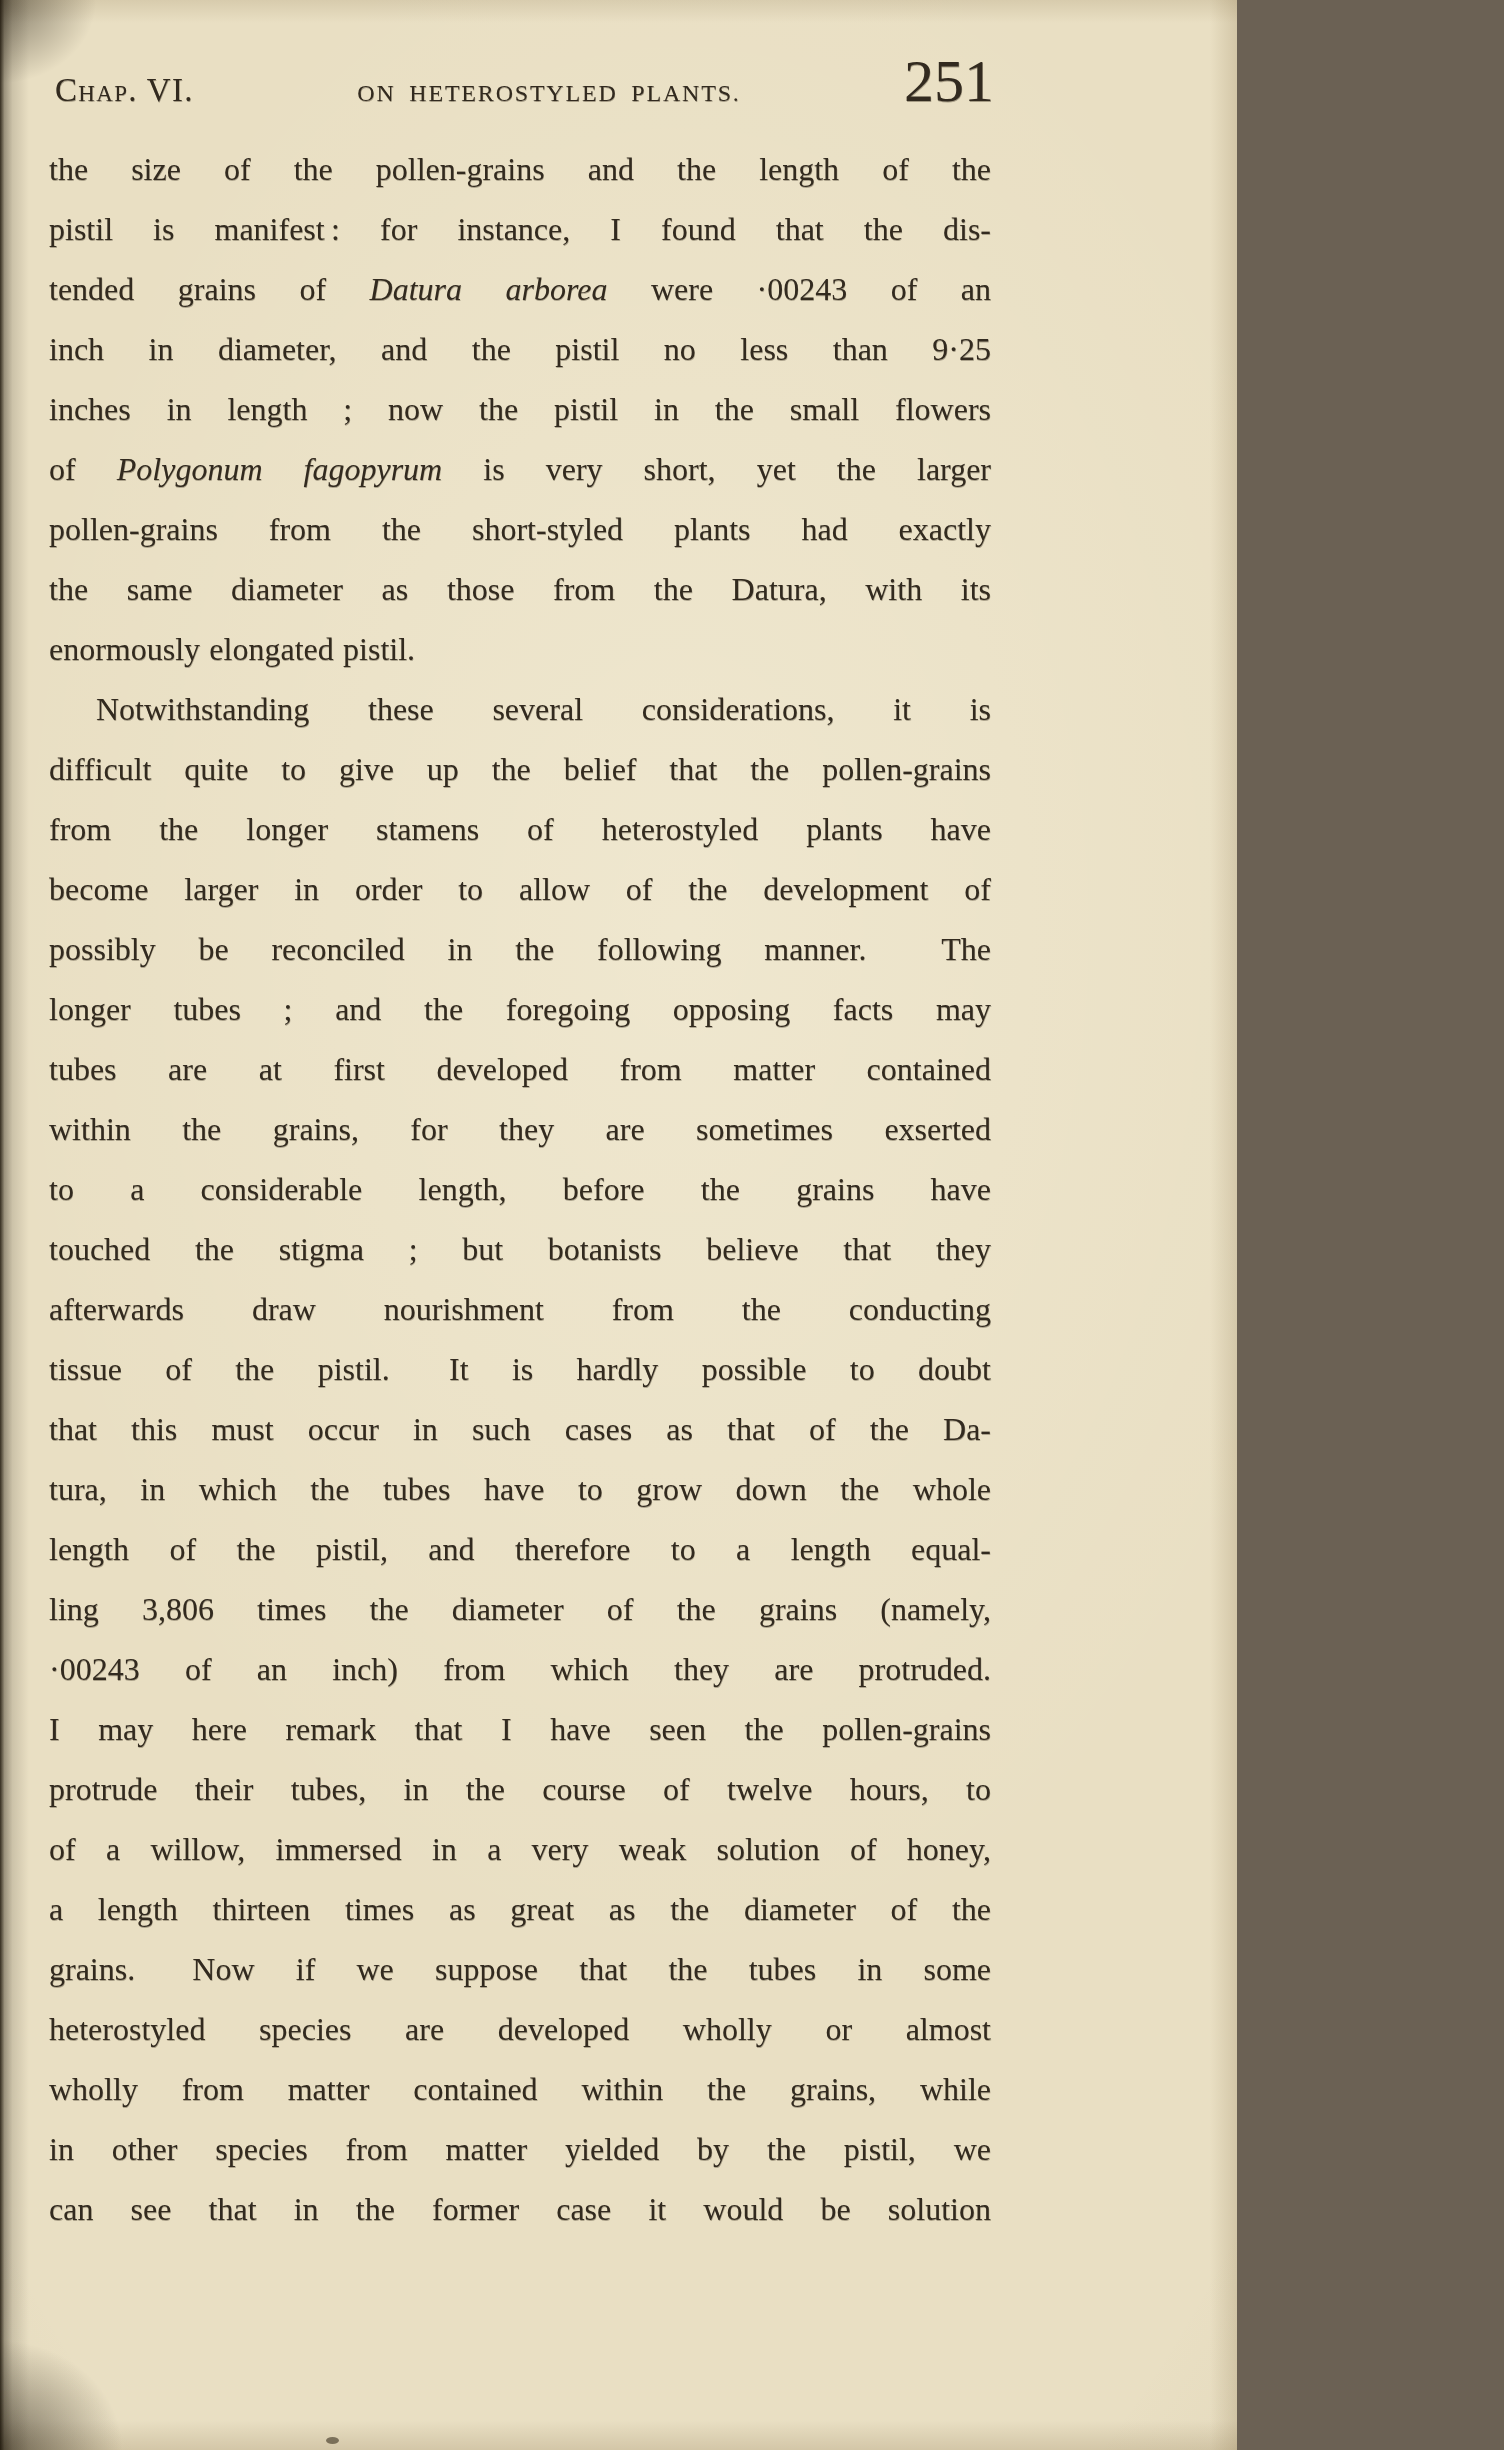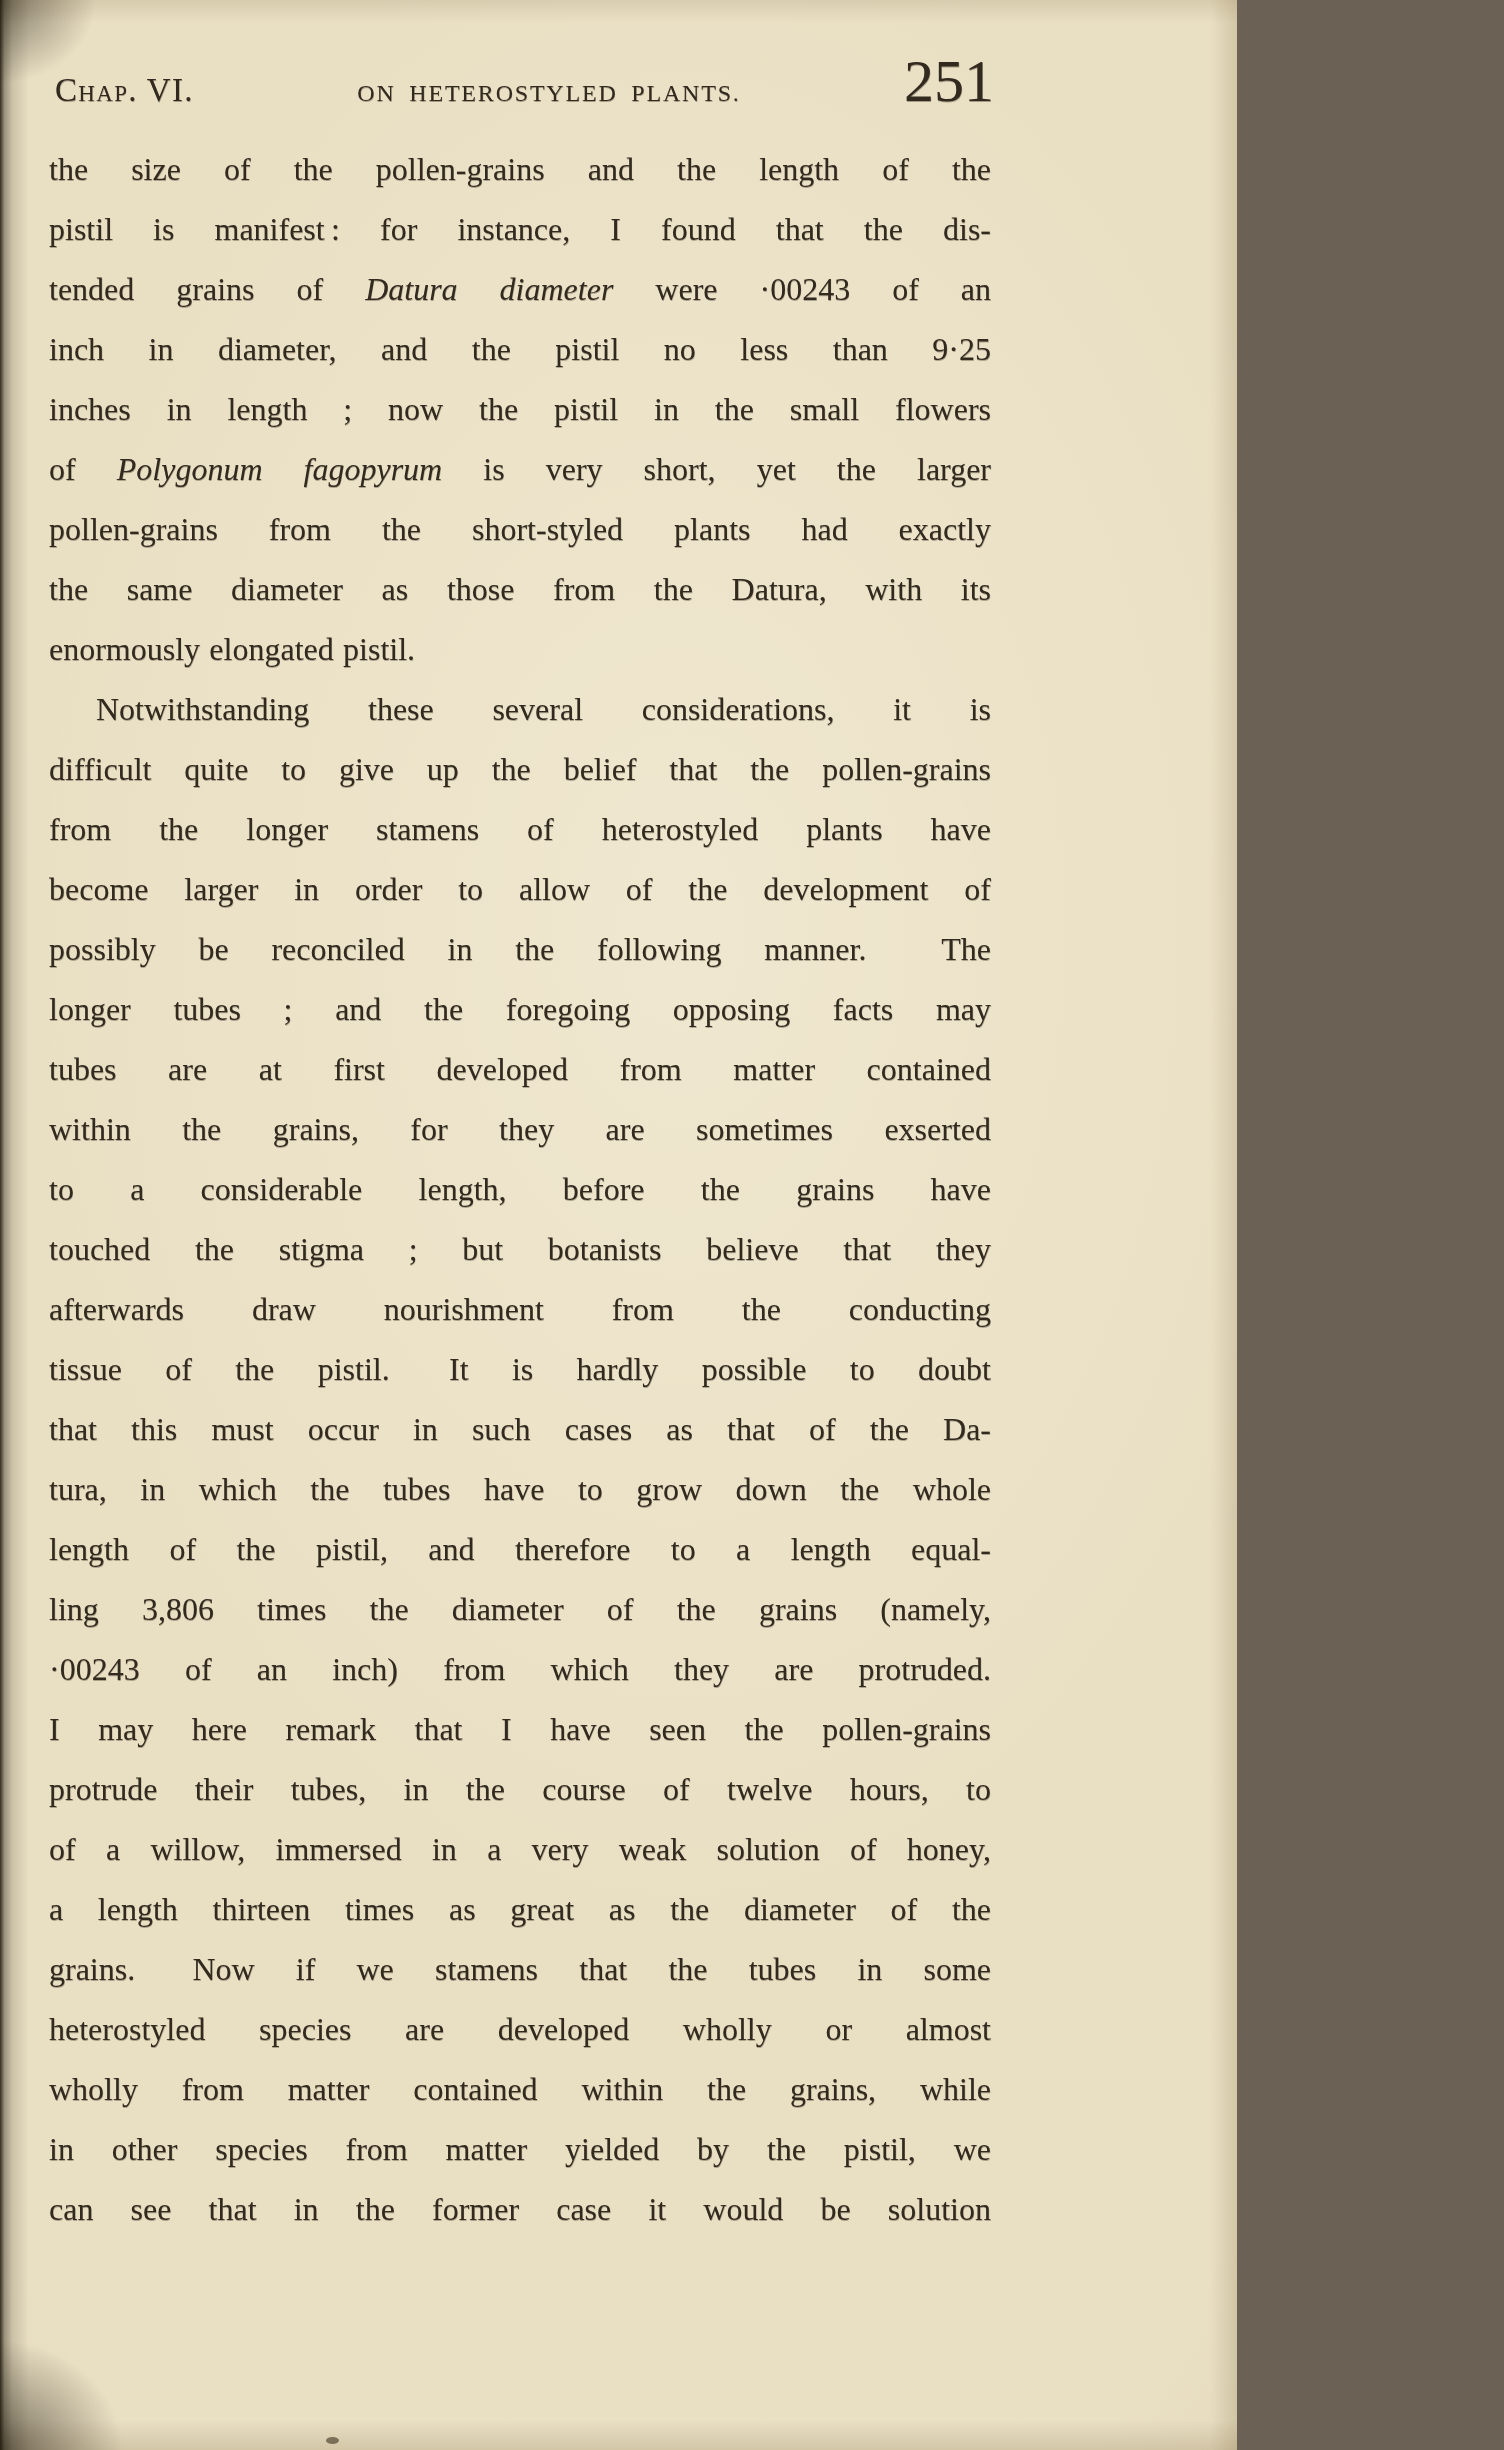--- a/index.html
+++ b/index.html
@@ -80,21 +80,21 @@
 <div class="page">
   <div class="running-header">
     <span class="chapter-label">Chap. VI.</span>
     <span class="header-title">ON HETEROSTYLED PLANTS.</span>
     <span class="page-number">251</span>
   </div>
   <div class="text-block">
       <div class="paragraph">
         <div class="line">the size of the pollen-grains and the length of the</div>
         <div class="line">pistil is manifest : for instance, I found that the dis-</div>
-        <div class="line">tended grains of <i>Datura diameter</i> were ·00243 of an</div>
+        <div class="line">tended grains of <i>Datura arborea</i> were ·00243 of an</div>
         <div class="line">inch in diameter, and the pistil no less than 9·25</div>
         <div class="line">inches in length ; now the pistil in the small flowers</div>
         <div class="line">of <i>Polygonum fagopyrum</i> is very short, yet the larger</div>
         <div class="line">pollen-grains from the short-styled plants had exactly</div>
         <div class="line">the same diameter as those from the Datura, with its</div>
         <div class="line last-left">enormously elongated pistil.</div>
       </div>
       <div class="paragraph">
         <div class="line indent">Notwithstanding these several considerations, it is</div>
         <div class="line">difficult quite to give up the belief that the pollen-grains</div>
@@ -110,21 +110,21 @@
         <div class="line">tissue of the pistil.  It is hardly possible to doubt</div>
         <div class="line">that this must occur in such cases as that of the Da-</div>
         <div class="line">tura, in which the tubes have to grow down the whole</div>
         <div class="line">length of the pistil, and therefore to a length equal-</div>
         <div class="line">ling 3,806 times the diameter of the grains (namely,</div>
         <div class="line">·00243 of an inch) from which they are protruded.</div>
         <div class="line">I may here remark that I have seen the pollen-grains</div>
         <div class="line">protrude their tubes, in the course of twelve hours, to</div>
         <div class="line">of a willow, immersed in a very weak solution of honey,</div>
         <div class="line">a length thirteen times as great as the diameter of the</div>
-        <div class="line">grains.  Now if we stamens that the tubes in some</div>
+        <div class="line">grains.  Now if we suppose that the tubes in some</div>
         <div class="line">heterostyled species are developed wholly or almost</div>
         <div class="line">wholly from matter contained within the grains, while</div>
         <div class="line">in other species from matter yielded by the pistil, we</div>
         <div class="line">can see that in the former case it would be solution</div>
       </div>
     </div>
   <div class="ink-speck speck-line1"></div>
   <div class="ink-speck speck-bottom"></div>
 </div>
 

